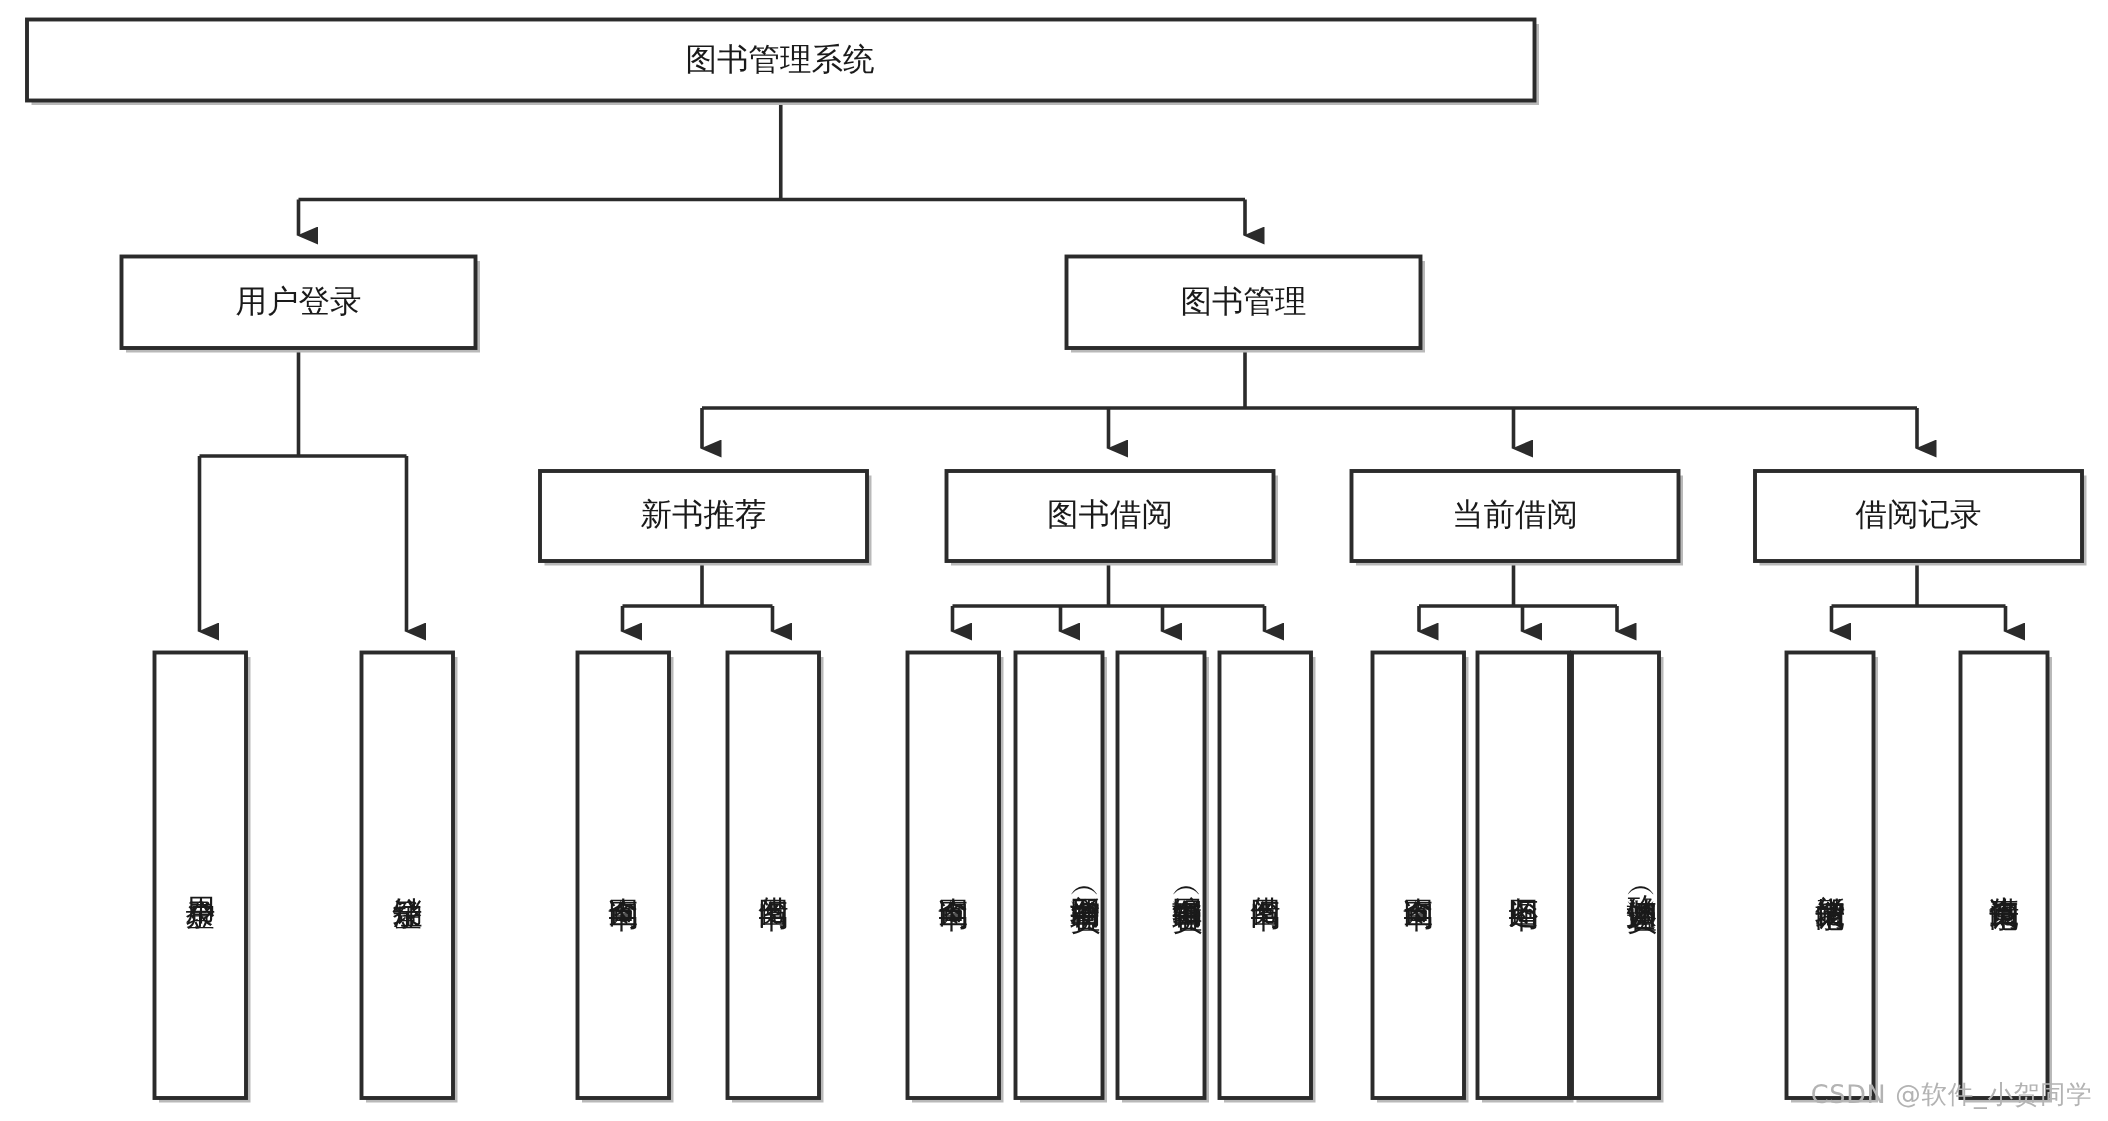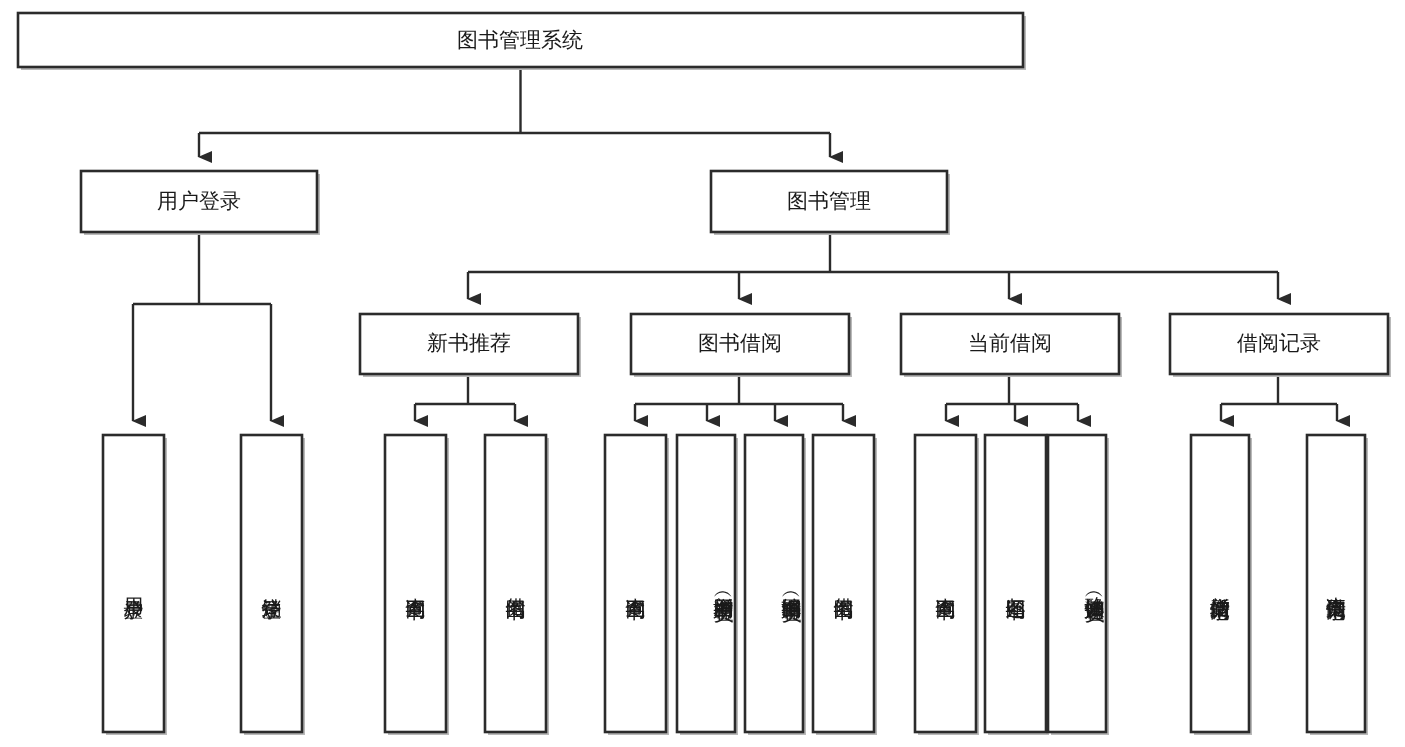--- a/index.html
+++ b/index.html
@@ -255,14 +255,15 @@
   <div class="leaf-label" style="left:745px; top:438px; width:58px; height:294px; align-items:flex-start;">编辑图书（管理员）</div>
   <div class="leaf-label" style="left:813px; top:435px; width:61px; height:297px;">借阅图书</div>
 
   <div class="leaf-label" style="left:915px; top:435px; width:61px; height:297px;">查询图书</div>
   <div class="leaf-label" style="left:985px; top:435px; width:61px; height:297px;">归还图书</div>
   <div class="leaf-label" style="left:1048px; top:438px; width:58px; height:294px; align-items:flex-start;">确认归还（管理员）</div>
 
   <div class="leaf-label" style="left:1191px; top:435px; width:58px; height:297px;">新增借阅记录</div>
   <div class="leaf-label" style="left:1307px; top:435px; width:58px; height:297px;">查询借阅记录</div>
 
+  <div class="watermark">CSDN @软件_小贺同学</div>
 
 </div>
 
 </body></html>

